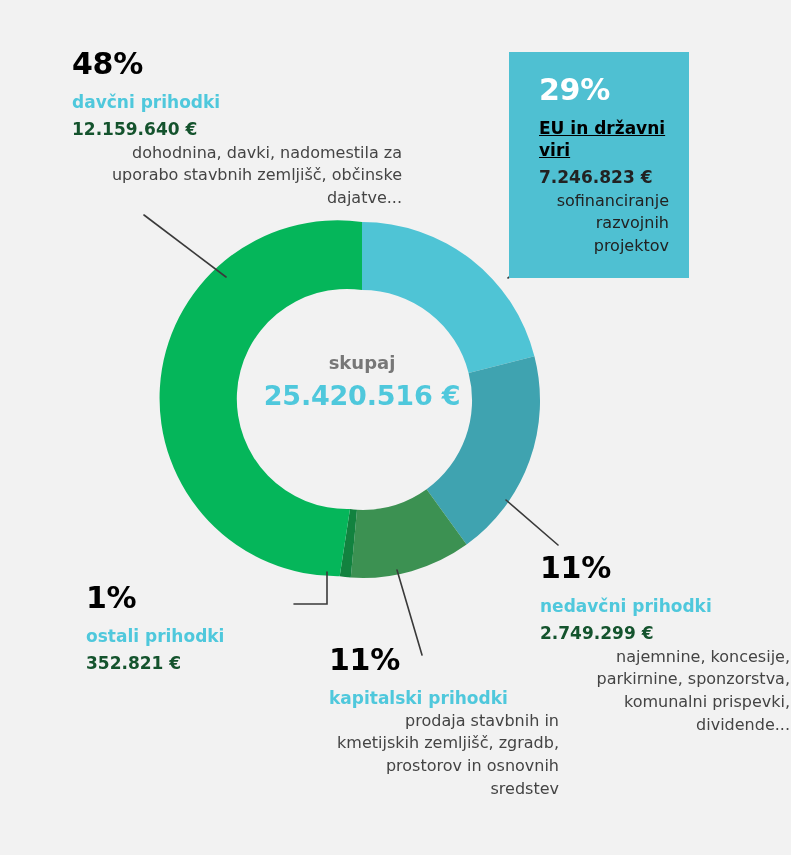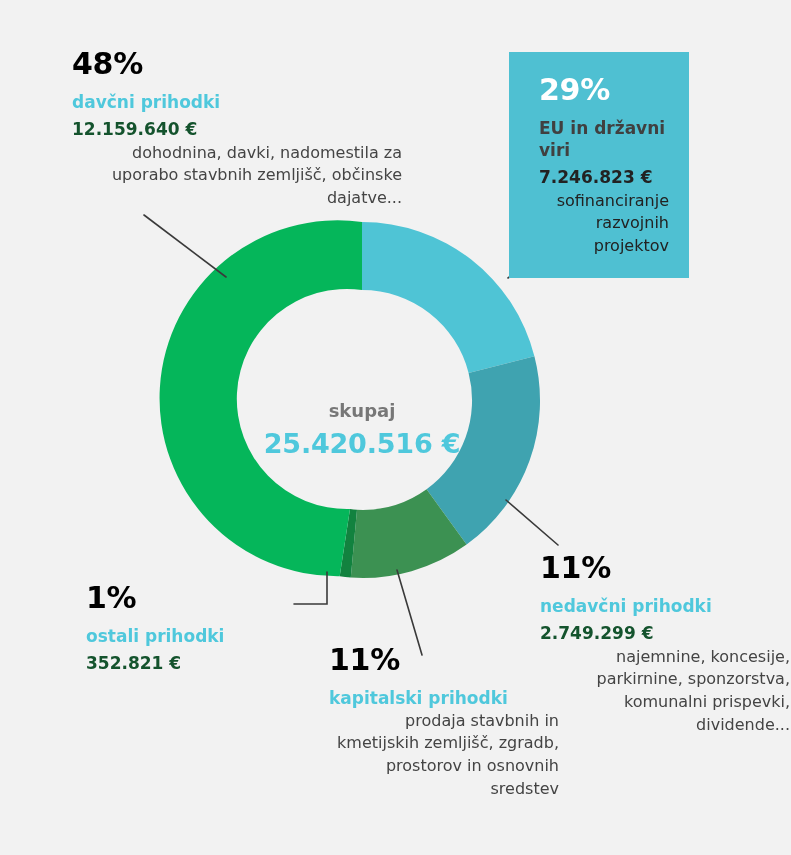--- a/index.html
+++ b/index.html
@@ -70,21 +70,22 @@
     top: 52px;
     width: 180px;
     background: #4fc0d2;
     padding: 22px 20px 20px 30px;
     box-sizing: border-box;
   }
   #block-eu .pct {
     color: #ffffff;
   }
   #block-eu .cat {
-    color: #404040;
+    color: #000000;
+    text-decoration: underline;
   }
   #block-eu .amt {
     color: #222222;
   }
   #block-eu .desc {
     color: #222222;
   }
   
   #block-ostali {
     left: 86px;
@@ -109,21 +110,20 @@
     left: 242px;
     top: 352px;
     width: 240px;
     text-align: center;
   }
   #donut-center .center-label {
     font-size: 18px;
     color: #777777;
     font-weight: bold;
     line-height: 1.2;
-    margin-top: 48px;
   }
   #donut-center .center-value {
     font-size: 27px;
     font-weight: bold;
     color: #4fc8dc;
     line-height: 1.2;
     margin-top: 6px;
     letter-spacing: -0.2px;
   }
 </style>

